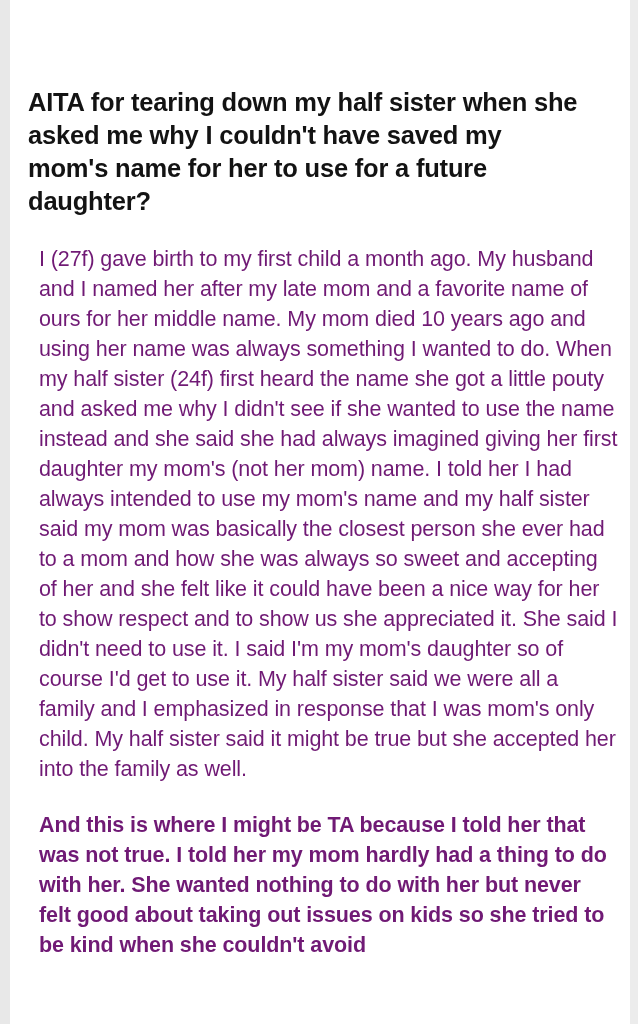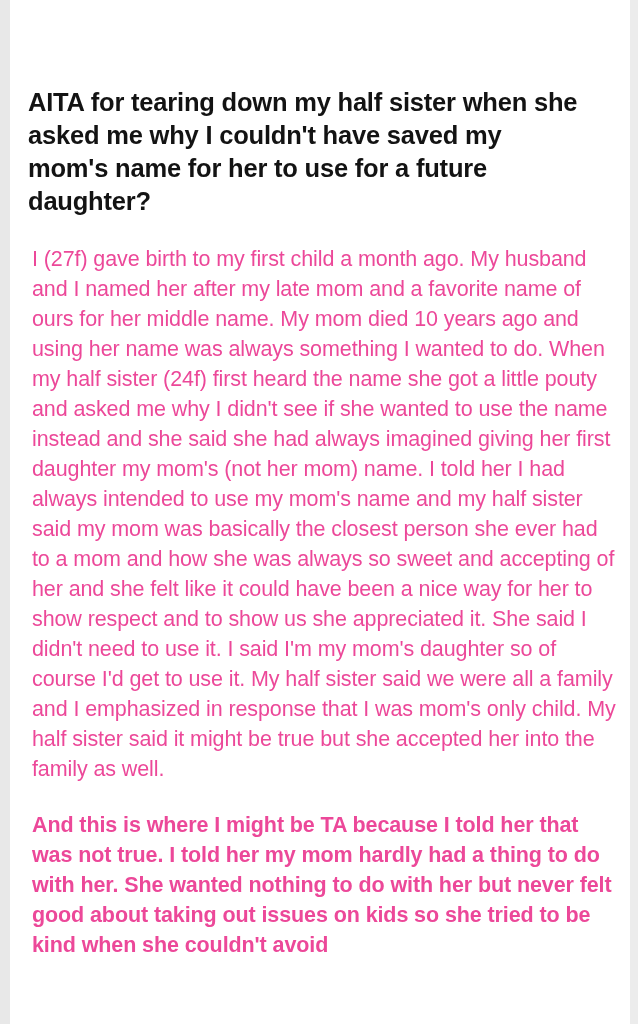--- a/index.html
+++ b/index.html
@@ -51,22 +51,22 @@
     line-height: 33px;
     font-weight: bold;
     letter-spacing: -0.2px;
     color: #131313;
     margin: 0 0 26px 0;
     max-width: 560px;
   }
   .post-body p {
     font-size: 21.5px;
     line-height: 30px;
-    color: #ec4899;
-    margin: 0 0 26px 4px;
+    color: #701a75;
+    margin: 0 0 26px 11px;
     letter-spacing: -0.1px;
     max-width: 588px;
   }
   .post-body p:last-child {
     margin-bottom: 0;
     font-weight: bold;
   }
 </style>
 </head>
 <body>

